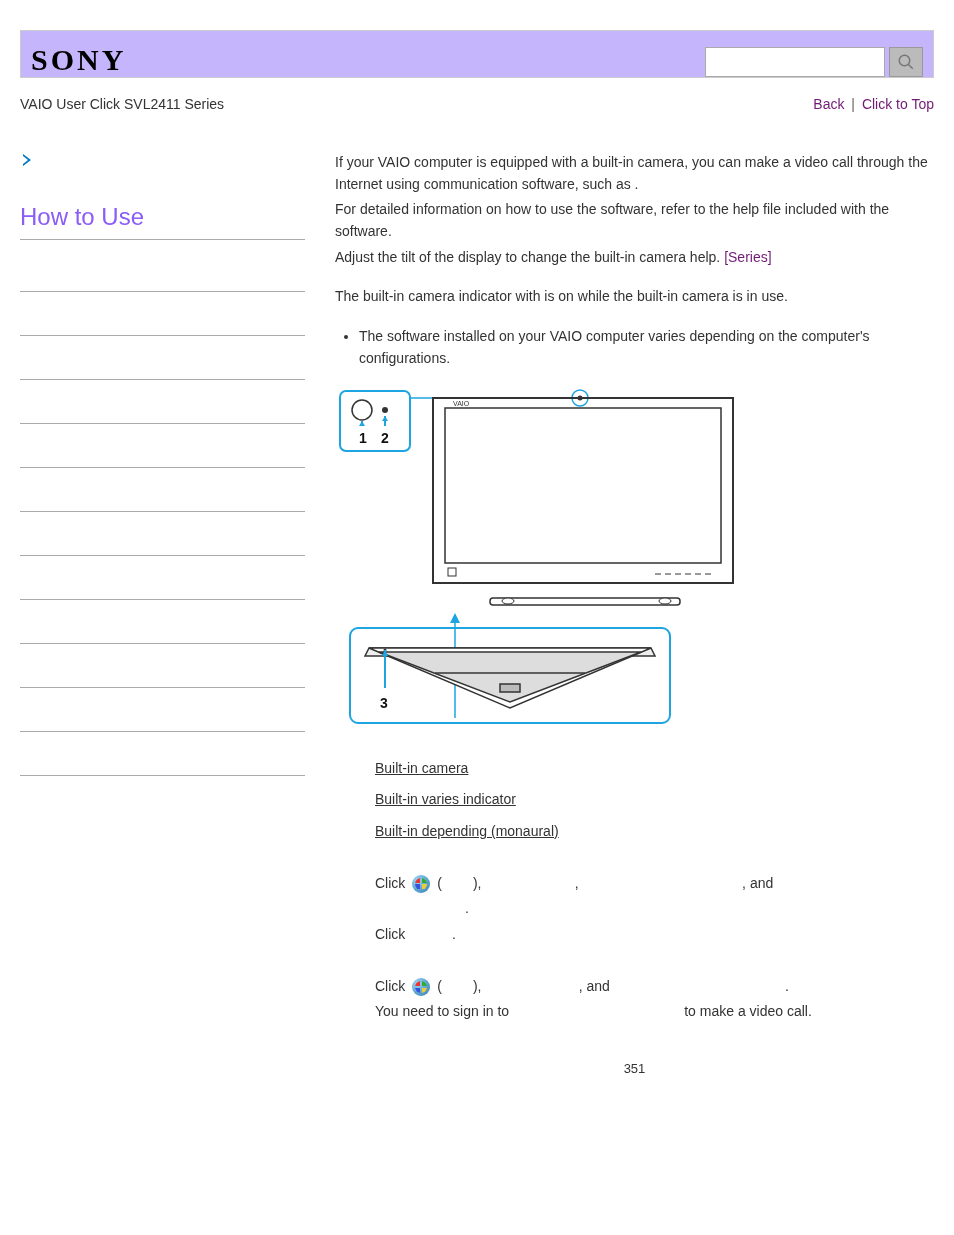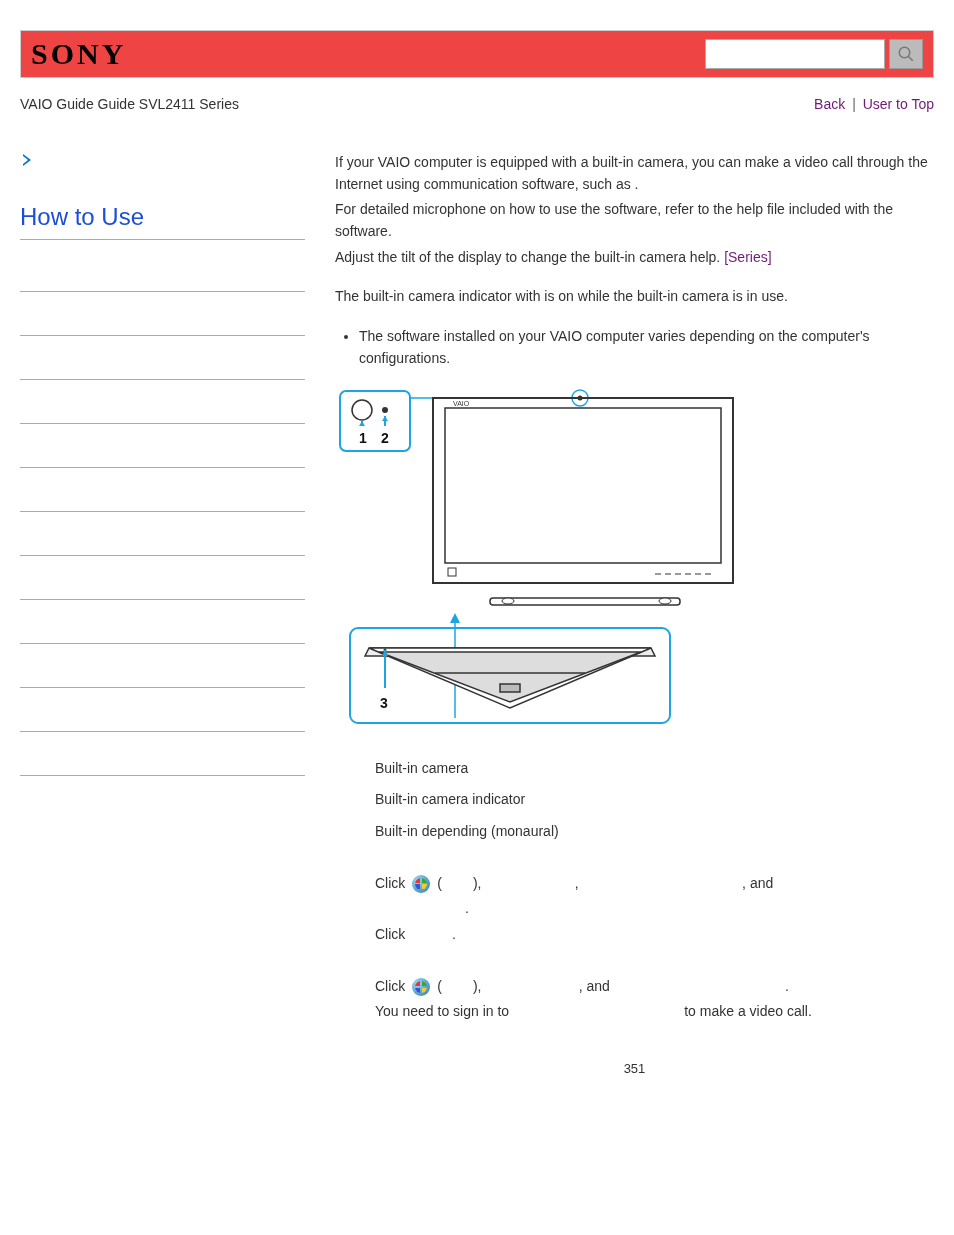--- a/index.html
+++ b/index.html
@@ -9,25 +9,25 @@
     font-size: 14px;
     color: #333;
     background: #fff;
   }
   .page {
     width: 954px;
     margin: 0 auto;
     padding: 30px 20px 40px;
   }
   .topbar {
-    background: #ef4444;
+    background: #c4b5fd;
     border: 1px solid #ccc;
     display: flex;
     justify-content: space-between;
-    align-items: center;
+    align-items: flex-end;
     height: 48px;
     padding: 0 10px;
   }
   .logo {
     font-family: "Times New Roman", serif;
     font-weight: 900;
     font-size: 30px;
     letter-spacing: 3px;
     color: #000;
     text-transform: uppercase;
@@ -74,21 +74,21 @@
     flex-shrink: 0;
   }
   .chevron {
     display: inline-block;
     margin-bottom: 12px;
   }
   .chevron svg { width: 16px; height: 16px; fill: #0079c2; }
   h2.section-title {
     font-size: 24px;
     font-weight: 400;
-    color: #1d4ed8;
+    color: #8b5cf6;
     margin: 20px 0 8px;
     padding-bottom: 8px;
     border-bottom: 1px solid #aaa;
   }
   .nav-list {
     list-style: none;
     padding: 0;
     margin: 0;
   }
   .nav-list li {
@@ -109,21 +109,21 @@
   .diagram {
     margin: 10px 0 20px;
   }
   .diagram svg { display: block; }
 
   ol.callouts {
     list-style: none;
     padding-left: 40px;
     margin: 8px 0 30px;
   }
-  ol.callouts li { margin-bottom: 10px; }
+  ol.callouts li { margin-bottom: 10px; text-decoration: underline; }
 
   .step-indent { padding-left: 40px; }
   .step-block { margin-bottom: 30px; }
   .win-icon {
     display: inline-block;
     width: 18px;
     height: 18px;
     background: radial-gradient(circle at 30% 30%, #9cd6f4, #2a7ab0);
     border-radius: 50%;
     vertical-align: middle;
@@ -155,25 +155,25 @@
       <button>
         <svg viewBox="0 0 24 24">
             <circle cx="10" cy="10" r="7"></circle>
             <line x1="15" y1="15" x2="21" y2="21"></line>
           </svg>
       </button>
     </div>
   </div>
 
   <div class="subhead">
-    <div>VAIO Guide Guide SVL2411 Series</div>
+    <div>VAIO User Click SVL2411 Series</div>
     <div class="links">
       <a href="#">Back</a>
       <span class="sep">|</span>
-      <a href="#">User to Top</a>
+      <a href="#">Click to Top</a>
     </div>
   </div>
 
   <div class="content">
 
     <aside class="sidebar">
       <span class="chevron">
         <svg viewBox="0 0 16 16">
             <path d="M3 2 L11 8 L3 14 L3 12 L8 8 L3 4 Z"></path>
           </svg>
@@ -194,21 +194,21 @@
         <li></li>
       </ul>
     </aside>
 
     <main class="main">
 
       <div class="block">
         <p>
           <span>If your VAIO computer is equipped with a built-in camera, you can make a video call through the Internet using communication software, such as </span><span>.</span>
         </p>
-        <p>For detailed microphone on how to use the software, refer to the help file included with the software.</p>
+        <p>For detailed information on how to use the software, refer to the help file included with the software.</p>
         <p>
           <span>Adjust the tilt of the display to change the built-in camera help. </span><a href="#">[Series]</a>
         </p>
       </div>
 
       <div class="block">
         <p>The built-in camera indicator with is on while the built-in camera is in use.</p>
       </div>
 
       <ul class="notelist">
@@ -263,21 +263,21 @@
           </g>
           <circle cx="50" cy="262" r="1.5" fill="#333"></circle>
           <line x1="50" y1="262" x2="50" y2="300" stroke="#1ea4e0" stroke-width="2"></line>
           <polygon points="50,262 47,268 53,268" fill="#1ea4e0"></polygon>
           <text x="45" y="320" font-family="Arial" font-size="14" font-weight="bold" fill="#111">3</text>
         </svg>
       </div>
 
       <ol class="callouts">
         <li>Built-in camera</li>
-        <li>Built-in camera indicator</li>
+        <li>Built-in varies indicator</li>
         <li>Built-in depending (monaural)</li>
       </ol>
 
       <div class="step-indent step-block">
         <p>
           <span>Click </span>
           <span class="win-icon"></span>
           <span> (</span>&nbsp;&nbsp;&nbsp;&nbsp;&nbsp;&nbsp;&nbsp;&nbsp;<span>), </span>
           &nbsp;&nbsp;&nbsp;&nbsp;&nbsp;&nbsp;&nbsp;&nbsp;&nbsp;&nbsp;&nbsp;&nbsp;&nbsp;&nbsp;&nbsp;&nbsp;&nbsp;&nbsp;&nbsp;&nbsp;&nbsp;&nbsp;
           <span>, </span>

